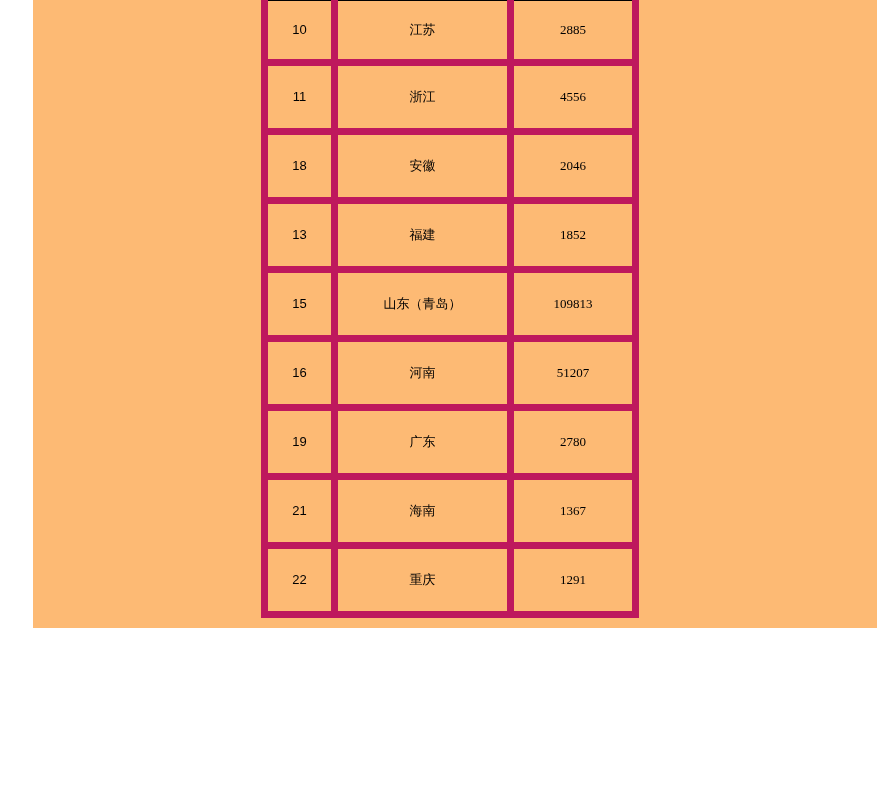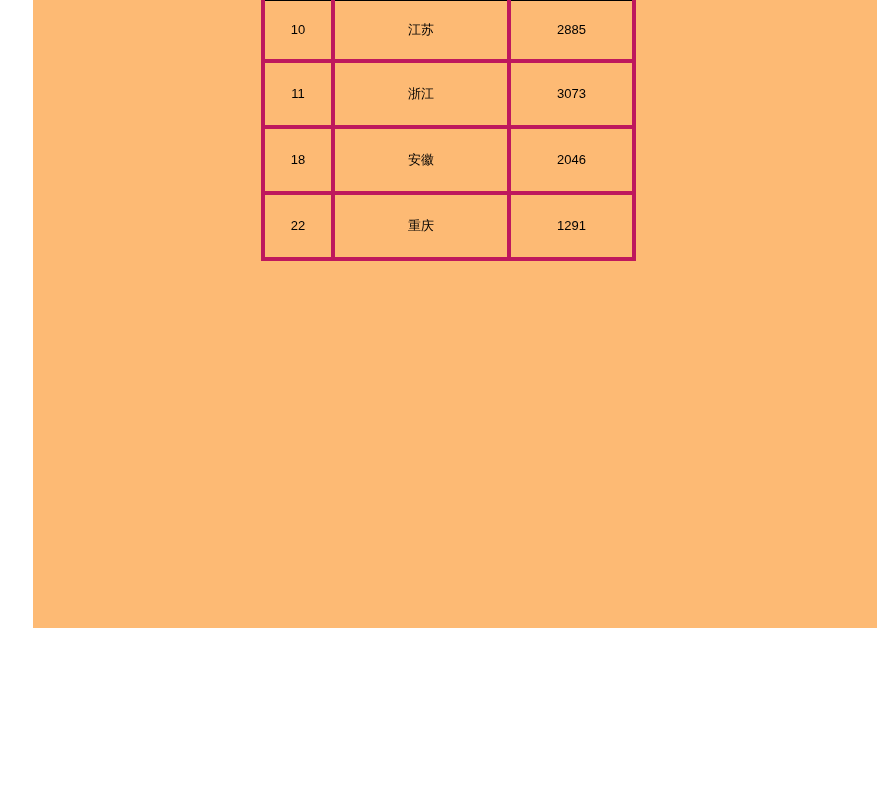--- a/index.html
+++ b/index.html
@@ -25,36 +25,36 @@
     left: 228px;
     top: 0px;
     width: 373px;
   }
   table.data-table {
     border-collapse: collapse;
     table-layout: fixed;
     width: 373px;
   }
   table.data-table td {
-    border: 4px solid #be185d;
+    border: 7px solid #be185d;
     text-align: center;
     vertical-align: middle;
     font-size: 13px;
     color: #000000;
     height: 62px;
     padding: 0;
     line-height: 1.4;
   }
   col.c-index { width: 70px; }
   col.c-name  { width: 176px; }
   col.c-value { width: 125px; }
 
   td.cell-index { font-size: 13px; }
   td.cell-name  { font-size: 14px; }
-  td.cell-value { font-size: 13px; }
+  td.cell-value { font-size: 13px; font-family: Liberation Serif, serif; }
 
   
   tr.row-clip-top td {
     height: 58px;
     border-top: 1px solid #000000;
   }
   
   tr.row-clip-bottom td {
     height: 62px;
   }
@@ -72,26 +72,51 @@
       </colgroup>
       <tbody>
         <tr class="row-clip-top">
           <td class="cell-index">10</td>
           <td class="cell-name">江苏</td>
           <td class="cell-value">2885</td>
         </tr>
         <tr>
           <td class="cell-index">11</td>
           <td class="cell-name">浙江</td>
-          <td class="cell-value">3073</td>
+          <td class="cell-value">4556</td>
         </tr>
         <tr>
           <td class="cell-index">18</td>
           <td class="cell-name">安徽</td>
           <td class="cell-value">2046</td>
+        </tr>
+        <tr>
+          <td class="cell-index">13</td>
+          <td class="cell-name">福建</td>
+          <td class="cell-value">1852</td>
+        </tr>
+        <tr>
+          <td class="cell-index">15</td>
+          <td class="cell-name">山东（青岛）</td>
+          <td class="cell-value">109813</td>
+        </tr>
+        <tr>
+          <td class="cell-index">16</td>
+          <td class="cell-name">河南</td>
+          <td class="cell-value">51207</td>
+        </tr>
+        <tr>
+          <td class="cell-index">19</td>
+          <td class="cell-name">广东</td>
+          <td class="cell-value">2780</td>
+        </tr>
+        <tr>
+          <td class="cell-index">21</td>
+          <td class="cell-name">海南</td>
+          <td class="cell-value">1367</td>
         </tr>
         <tr class="row-clip-bottom">
           <td class="cell-index">22</td>
           <td class="cell-name">重庆</td>
           <td class="cell-value">1291</td>
         </tr>
       </tbody>
     </table>
   </div>
 </div>

